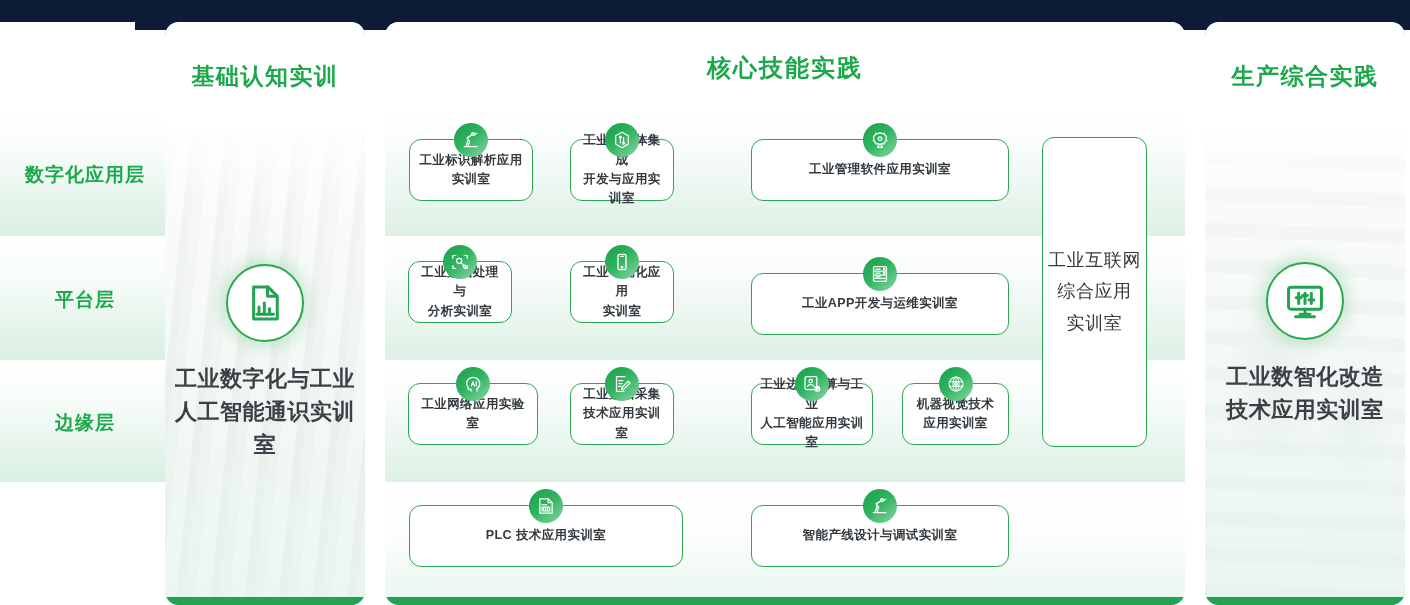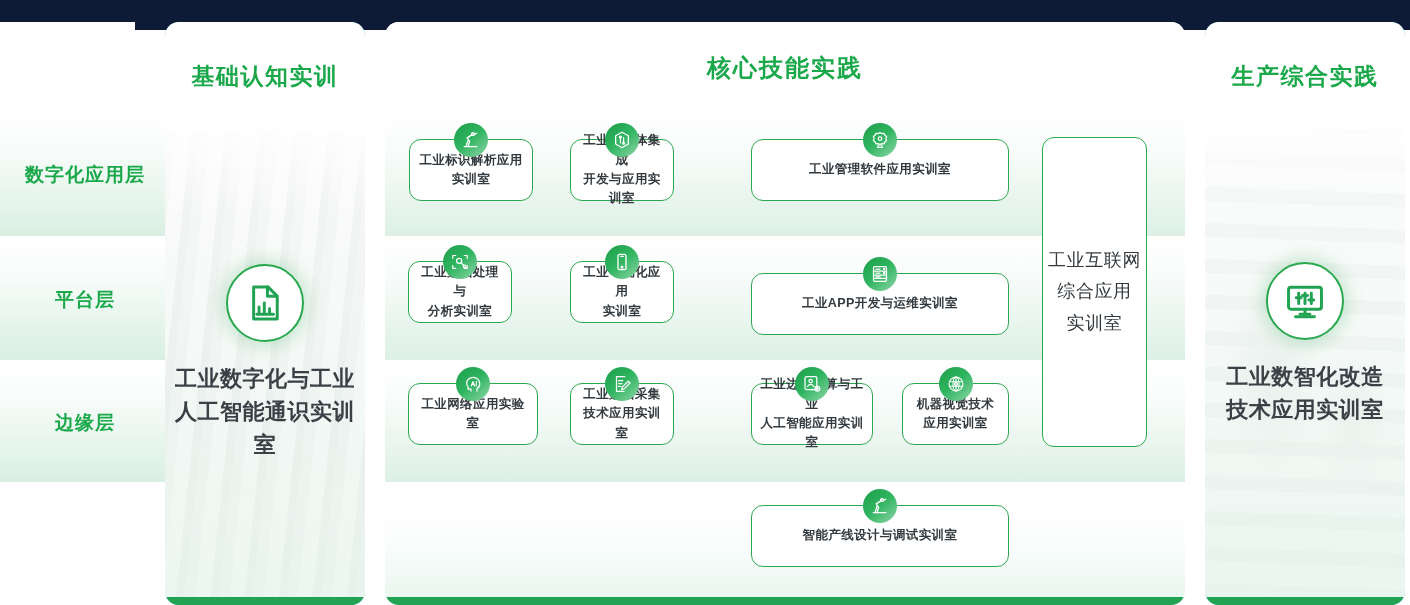--- a/index.html
+++ b/index.html
@@ -396,20 +396,32 @@
         <div class="badge">
           <svg viewBox="0 0 24 24" fill="none" stroke="#fff" stroke-width="1.3" stroke-linecap="round" stroke-linejoin="round">
             <circle cx="12" cy="12" r="8.3"></circle>
             <ellipse cx="12" cy="12" rx="3.7" ry="8.3"></ellipse>
             <path d="M3.9 9.3h16.2M3.9 14.7h16.2M12 3.7v16.6"></path>
             <circle cx="12" cy="12" r="1.9"></circle>
           </svg>
         </div>
         <div class="lab-card-label"><span>机器视觉技术</span><br><span>应用实训室</span></div>
       </div>
+      <div class="lab-card" style="left: 24px; top: 392px; width: 274px; height: 62px;">
+        <div class="badge">
+          <svg viewBox="0 0 24 24" fill="none" stroke="#fff" stroke-width="1.5" stroke-linecap="round" stroke-linejoin="round">
+            <path d="M4.6 3.4h10.2l4.6 4.5v12.7H4.6z"></path>
+            <path d="M14.6 3.5v4.4h4.6"></path>
+            <rect x="7" y="13.2" width="9.6" height="4.6" rx="0.7"></rect>
+            <path d="M7 10.5h6"></path>
+            <path d="M9.1 14.6v2M11.5 14.6v2M13.9 14.6v2"></path>
+          </svg>
+        </div>
+        <div class="lab-card-label">PLC 技术应用实训室</div>
+      </div>
       <div class="lab-card" style="left: 366px; top: 392px; width: 258px; height: 62px;">
         <div class="badge">
           <svg viewBox="0 0 24 24" fill="none" stroke="#fff" stroke-width="1.6" stroke-linecap="round" stroke-linejoin="round">
             <path d="M4 20h15"></path>
             <path d="M8.5 20l1.8-6.4"></path>
             <path d="M10.3 13.6l-2.8-4.1"></path>
             <path d="M7.5 9.5l5.9-3.9"></path>
             <circle cx="14.4" cy="5" r="1.7"></circle>
             <path d="M16.2 5.2l2.6-1.3"></path>
             <path d="M6.2 19.6l2.1-7"></path>

